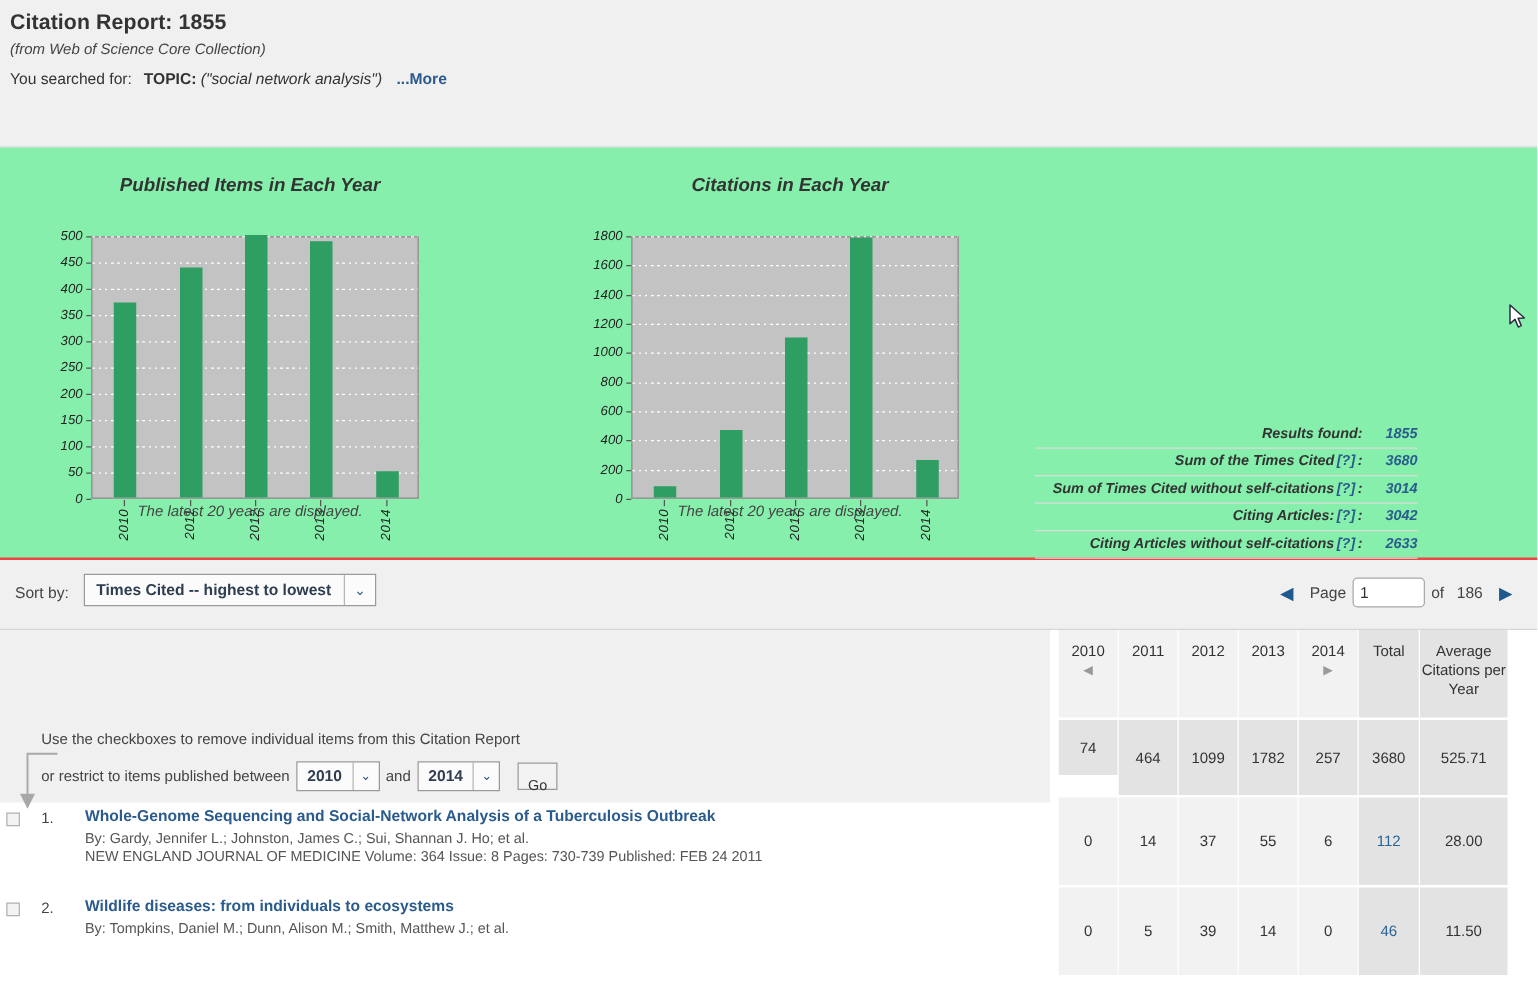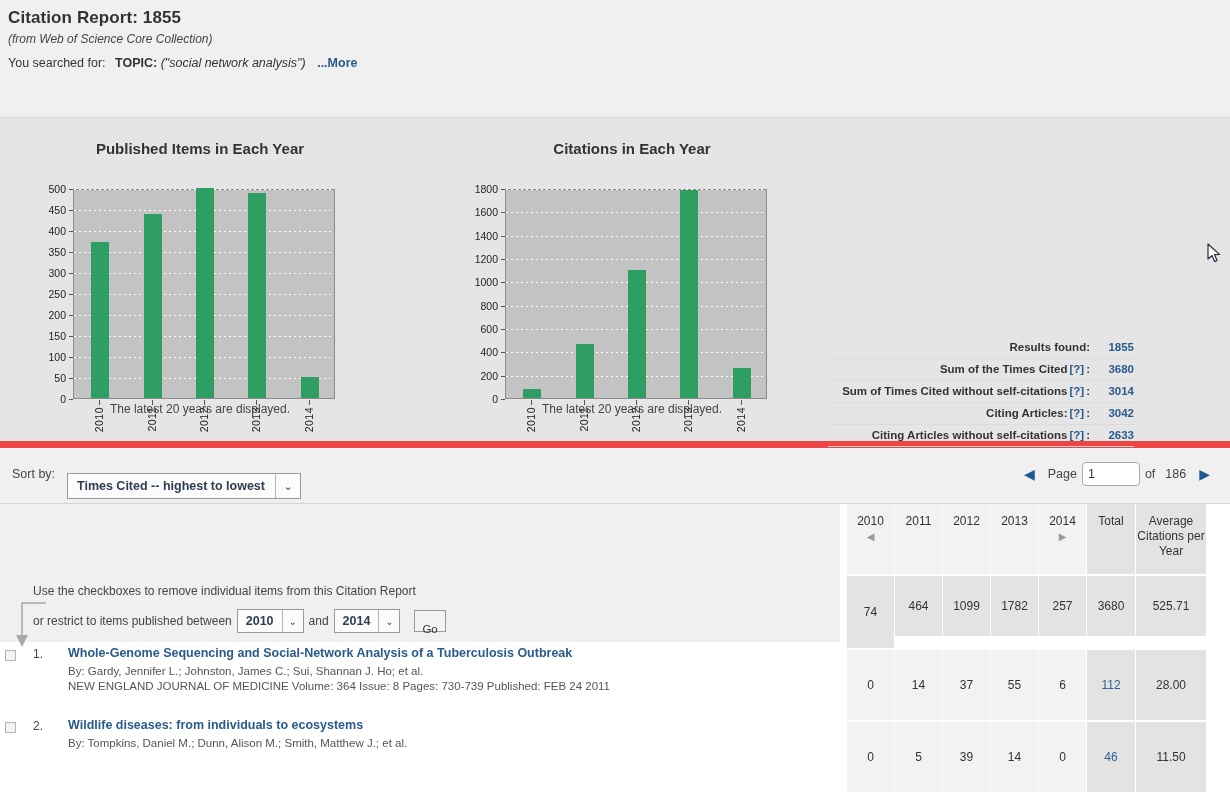--- a/index.html
+++ b/index.html
@@ -38,22 +38,23 @@
   #search-line .lbl { color:#333; }
   #search-line .topic { font-weight:bold; margin-left:6px; }
   #search-line .query { font-style:italic; color:#333; }
   #search-line .more { color:#2a5b8c; font-weight:bold; margin-left:8px; cursor:pointer; }
   #report-note { font-size:12px; color:#444; }
 
   
   #charts-panel {
     position:relative;
     height:330px;
-    background:#e5e5e5;
-    border-bottom:7px solid #ef4444;
+    background:#86efac;
+    border-bottom:2px solid #ef4444;
+    font-style:italic;
   }
   .chart-block { position:absolute; top:0; }
   .chart-title {
     font-size:15px; font-weight:bold; color:#333;
     text-align:center; padding-top:22px;
   }
   .plot-wrap { position:relative; }
   .plot-area {
     position:absolute;
     background:#c3c3c3;
@@ -112,21 +113,21 @@
     background:#f0f0f0;
     border-bottom:1px solid #d6d6d6;
     position:relative;
   }
   #sort-label { position:absolute; left:12px; top:19px; font-size:12.5px; color:#444; }
   #sort-select {
     position:absolute; left:67px; top:11px;
     height:26px;
     border:1px solid #9a9a9a;
     background:#fbfbfb;
-    display:flex; align-items:center;margin-top:14px;
+    display:flex; align-items:center;
   }
   #sort-select .txt {
     font-size:12.5px; font-weight:bold; color:#2e3e50;
     padding:0 10px 0 9px; line-height:24px;
   }
   #sort-select .div { width:1px; align-self:stretch; background:#b6b6b6; }
   #sort-select .arrow { width:24px; text-align:center; color:#1c4f7c; font-size:11px; }
 
   #pager { position:absolute; right:12px; top:14px; display:flex; align-items:center; }
   #pager .navarrow { color:#1f5a8f; font-size:14px; padding:0 8px; cursor:pointer; }
@@ -416,21 +417,21 @@
           <span>2013</span>
         </div>
         <div class="cell yearhdr" style="width: 47px; height: 70px;">
           <span>2014</span>
           <span class="tri">▶</span>
         </div>
         <div class="cell yearhdr totcol" style="width: 48px; height: 70px;">Total</div>
         <div class="cell yearhdr avgcol" style="width: 70px; height: 70px; line-height: 15px;">Average Citations per Year</div>
       </div>
       <div class="cellrow">
-        <div class="cell totcol" style="width: 47px; height: 72px;">74</div>
+        <div class="cell totcol" style="width: 47px; height: 44px;">74</div>
         <div class="cell totcol" style="width: 47px; height: 60px;">464</div>
         <div class="cell totcol" style="width: 47px; height: 60px;">1099</div>
         <div class="cell totcol" style="width: 47px; height: 60px;">1782</div>
         <div class="cell totcol" style="width: 47px; height: 60px;">257</div>
         <div class="cell totcol" style="width: 48px; height: 60px;">3680</div>
         <div class="cell avgcol" style="width: 70px; height: 60px;">525.71</div>
       </div>
       <div class="cellrow">
         <div class="cell " style="width: 47px; height: 70px;">0</div>
         <div class="cell " style="width: 47px; height: 70px;">14</div>

